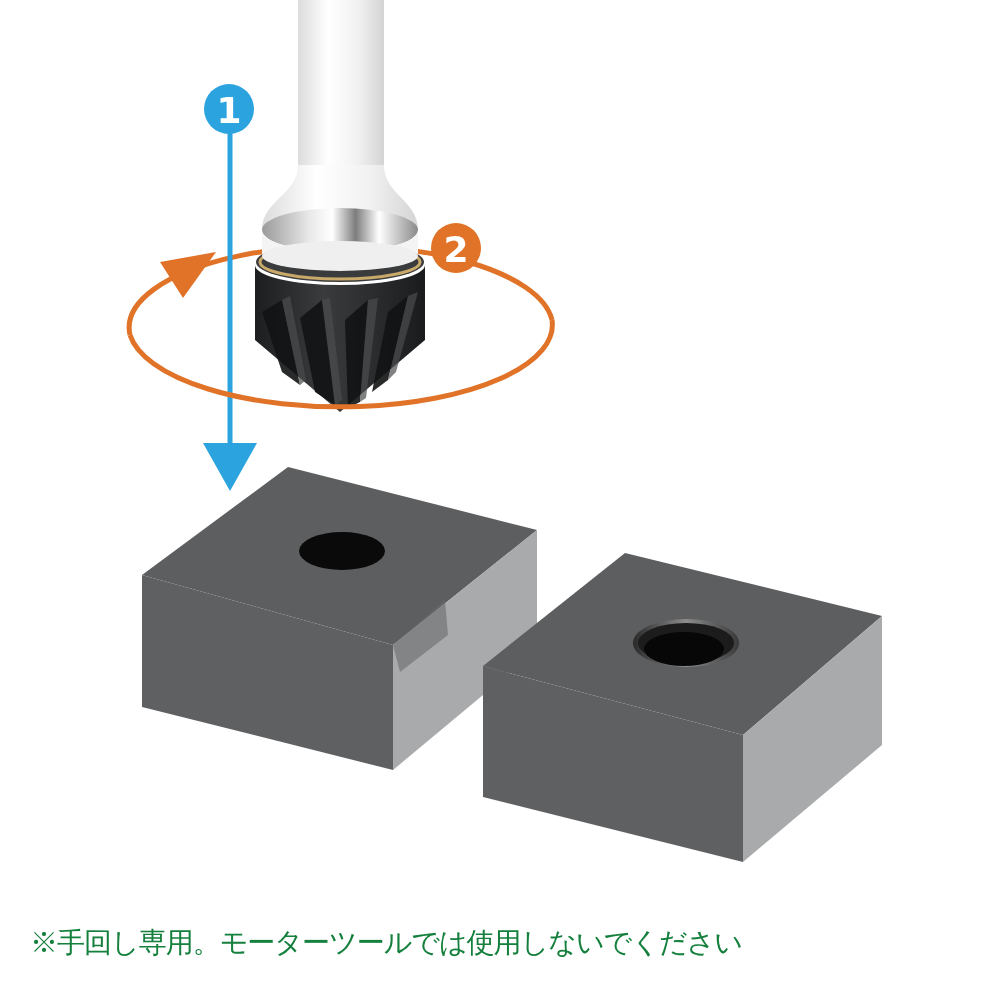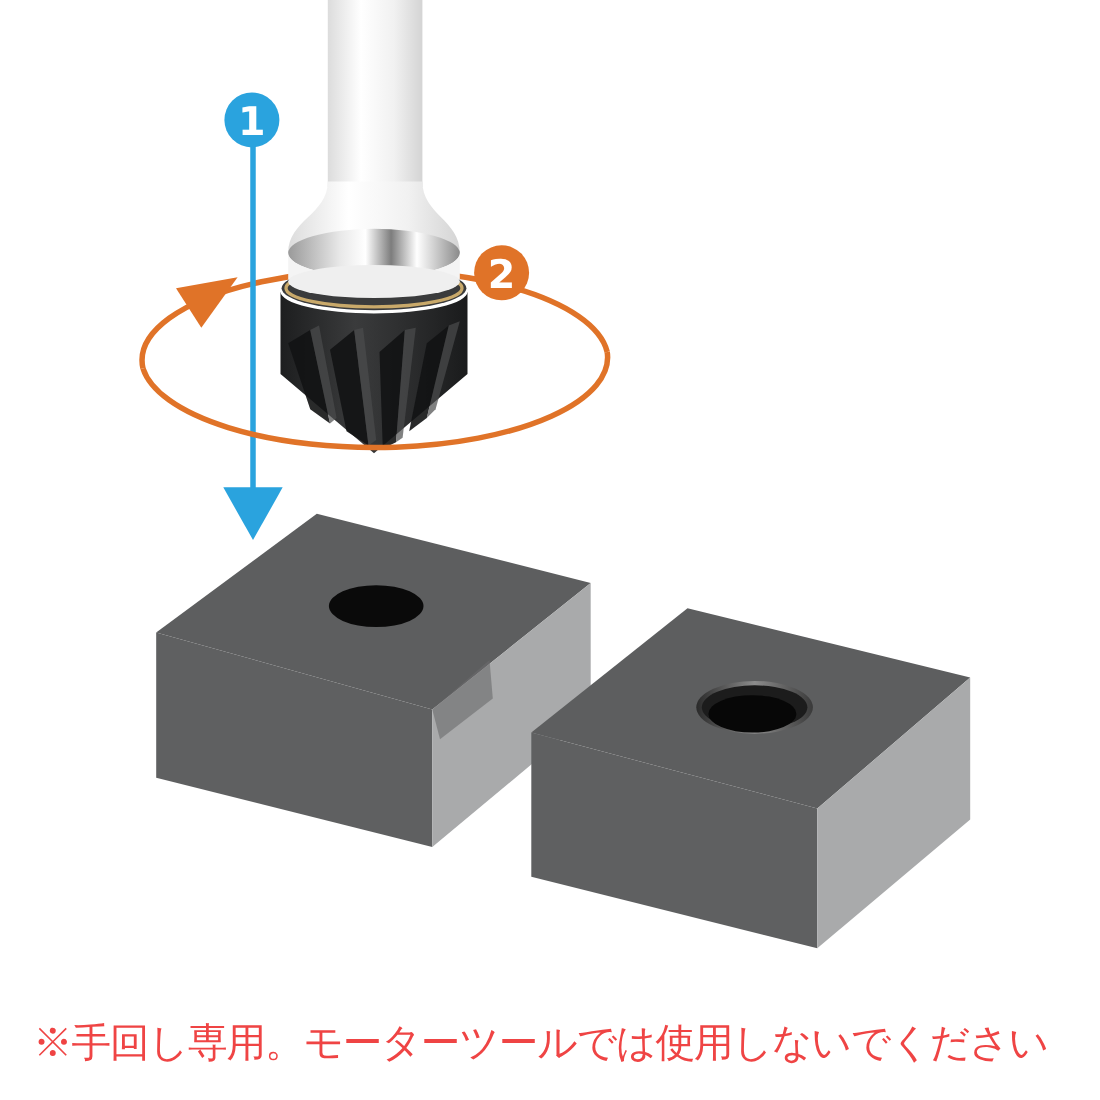--- a/index.html
+++ b/index.html
@@ -1,21 +1,21 @@
 <!DOCTYPE html>
 <html><head>
   <meta charset="utf-8">
   <style>
     html, body { margin: 0; padding: 0; background: #ffffff; }
     body { width: 1000px; height: 1000px; position: relative; overflow: hidden; font-family: "DejaVu Sans", sans-serif; }
     .stage { position: absolute; left: 0; top: 0; width: 1000px; height: 1000px; }
     .badge-num { font-family: "DejaVu Sans", sans-serif; font-weight: bold; fill: #ffffff; }
     .caption {
       position: absolute; left: 30px; top: 924px; width: 960px;
-      font-family: Liberation Sans, sans-serif; font-size: 36px; color: #ef4444;
+      font-family: Liberation Sans, sans-serif; font-size: 28px; color: #15803d;
       letter-spacing: -1px; white-space: nowrap; font-weight: 300;
     }
   </style>
 </head>
 <body>
 
 <div class="stage">
 <svg width="1000" height="1000" viewBox="0 0 1000 1000" xmlns="http://www.w3.org/2000/svg">
   <defs>
     <linearGradient id="shaftGrad" x1="0" x2="1" y1="0" y2="0">

